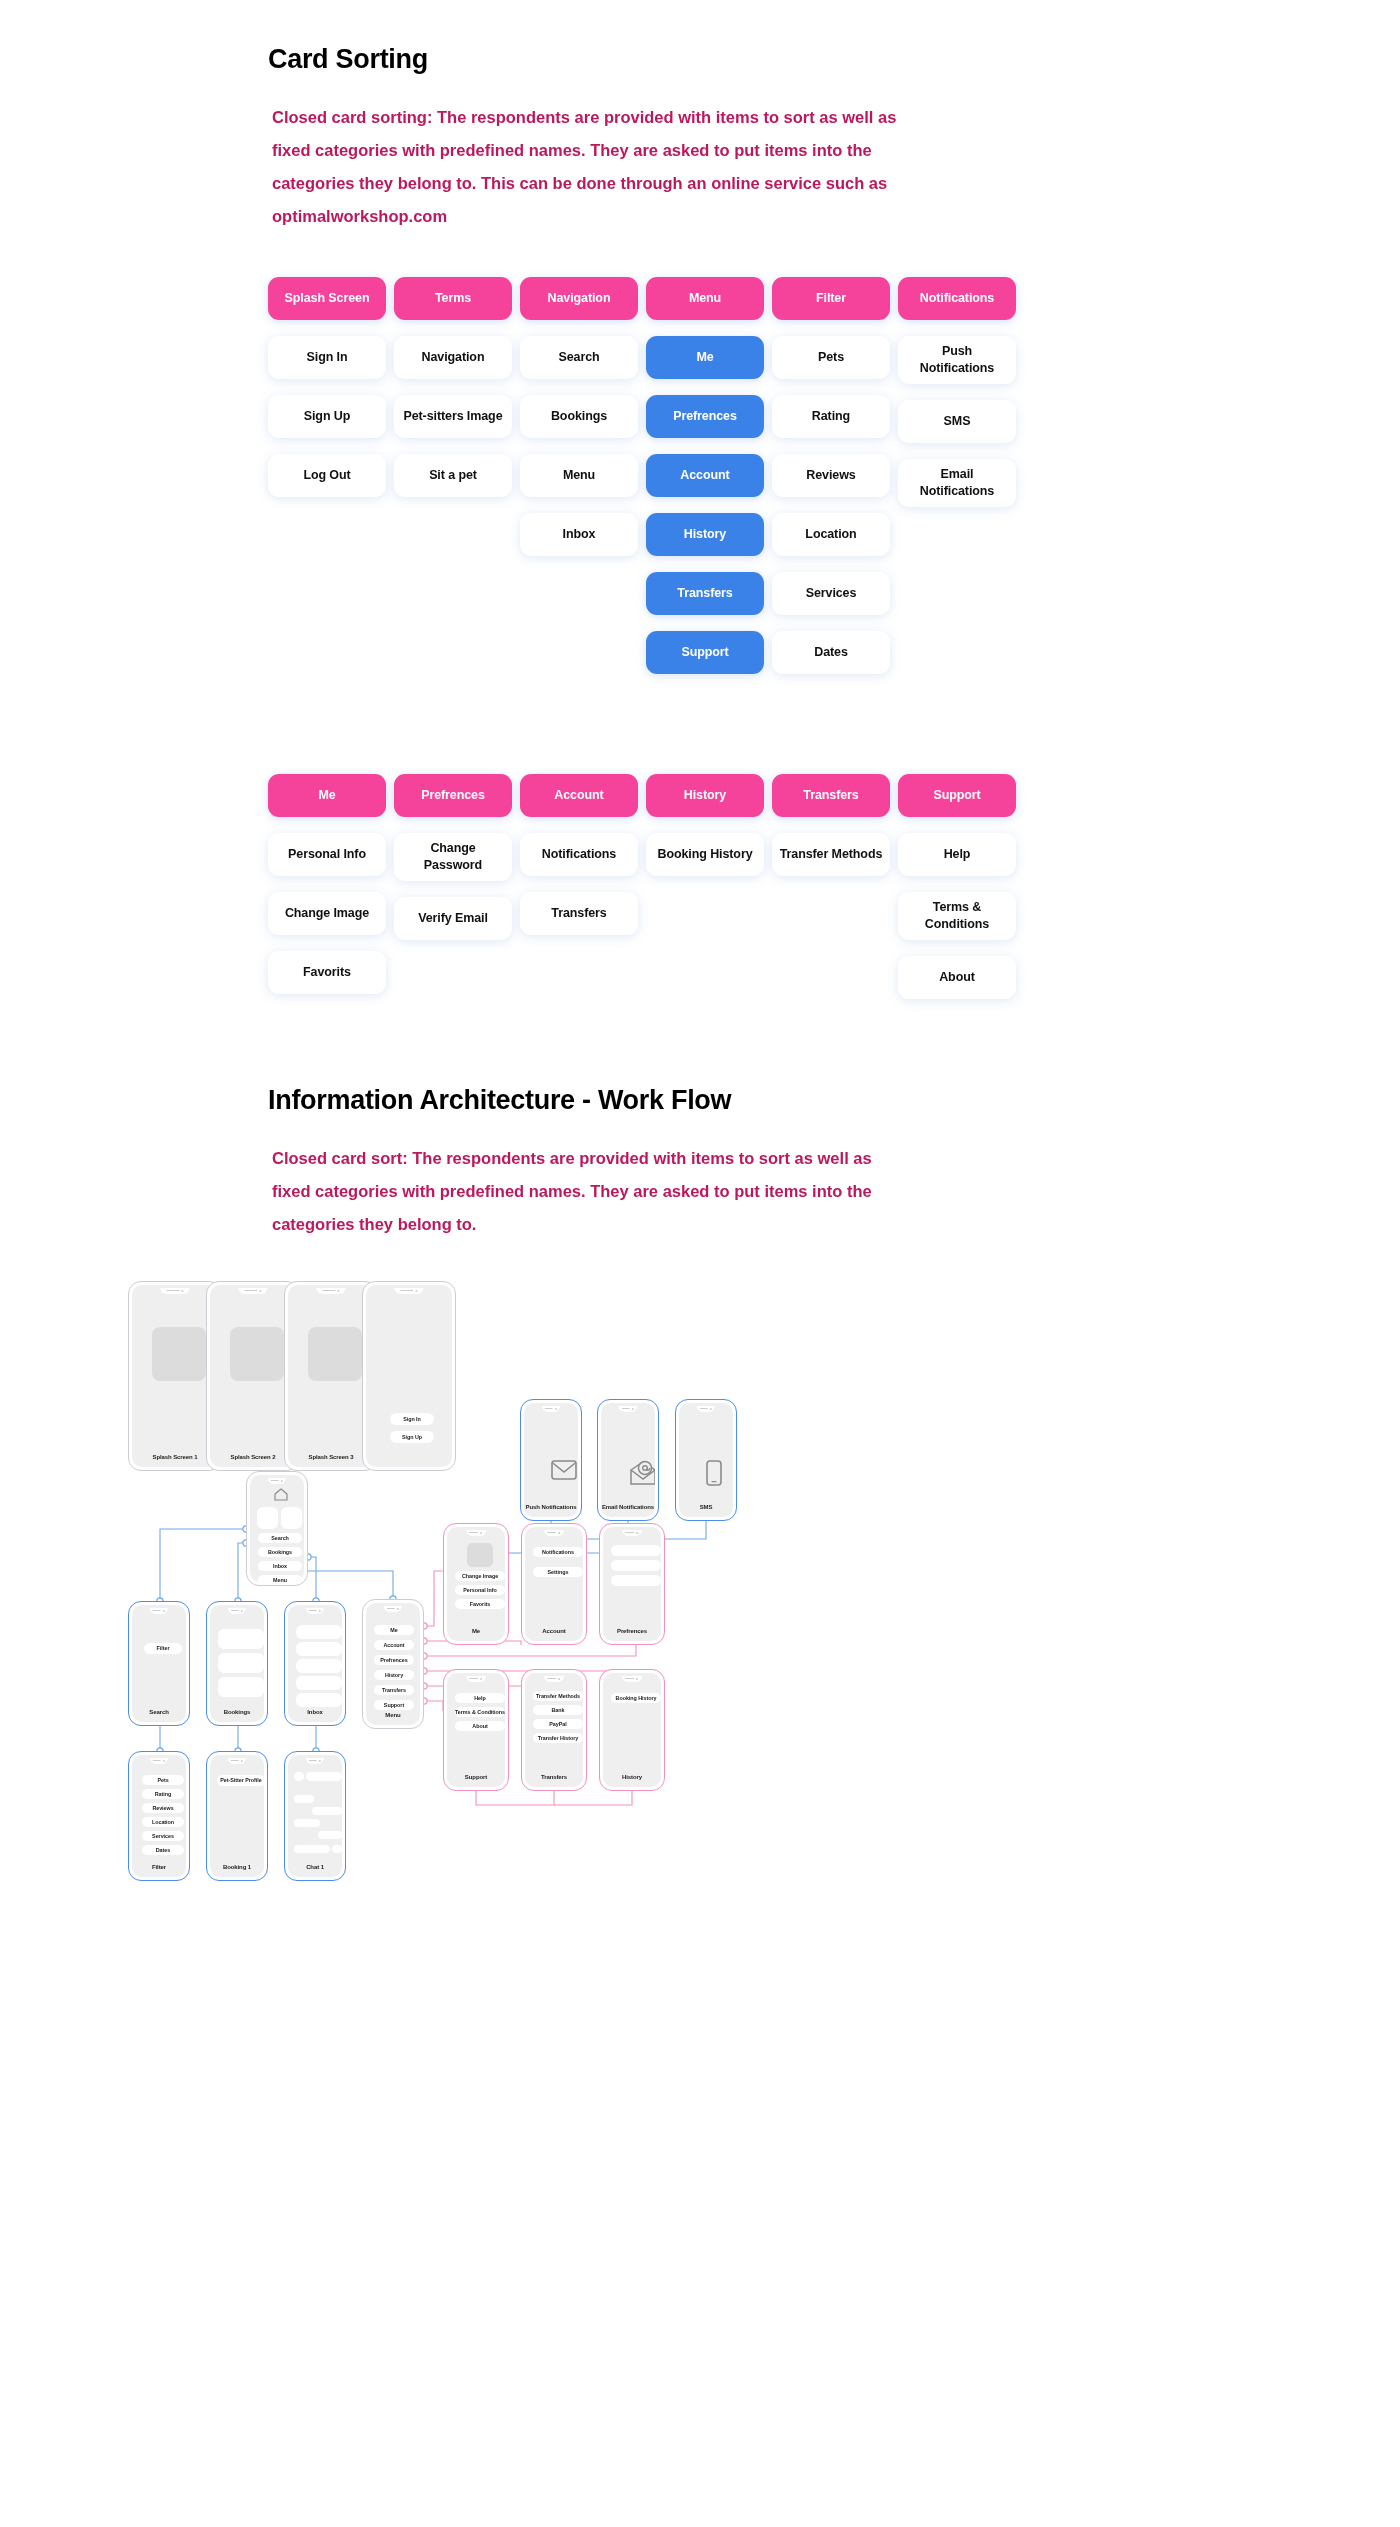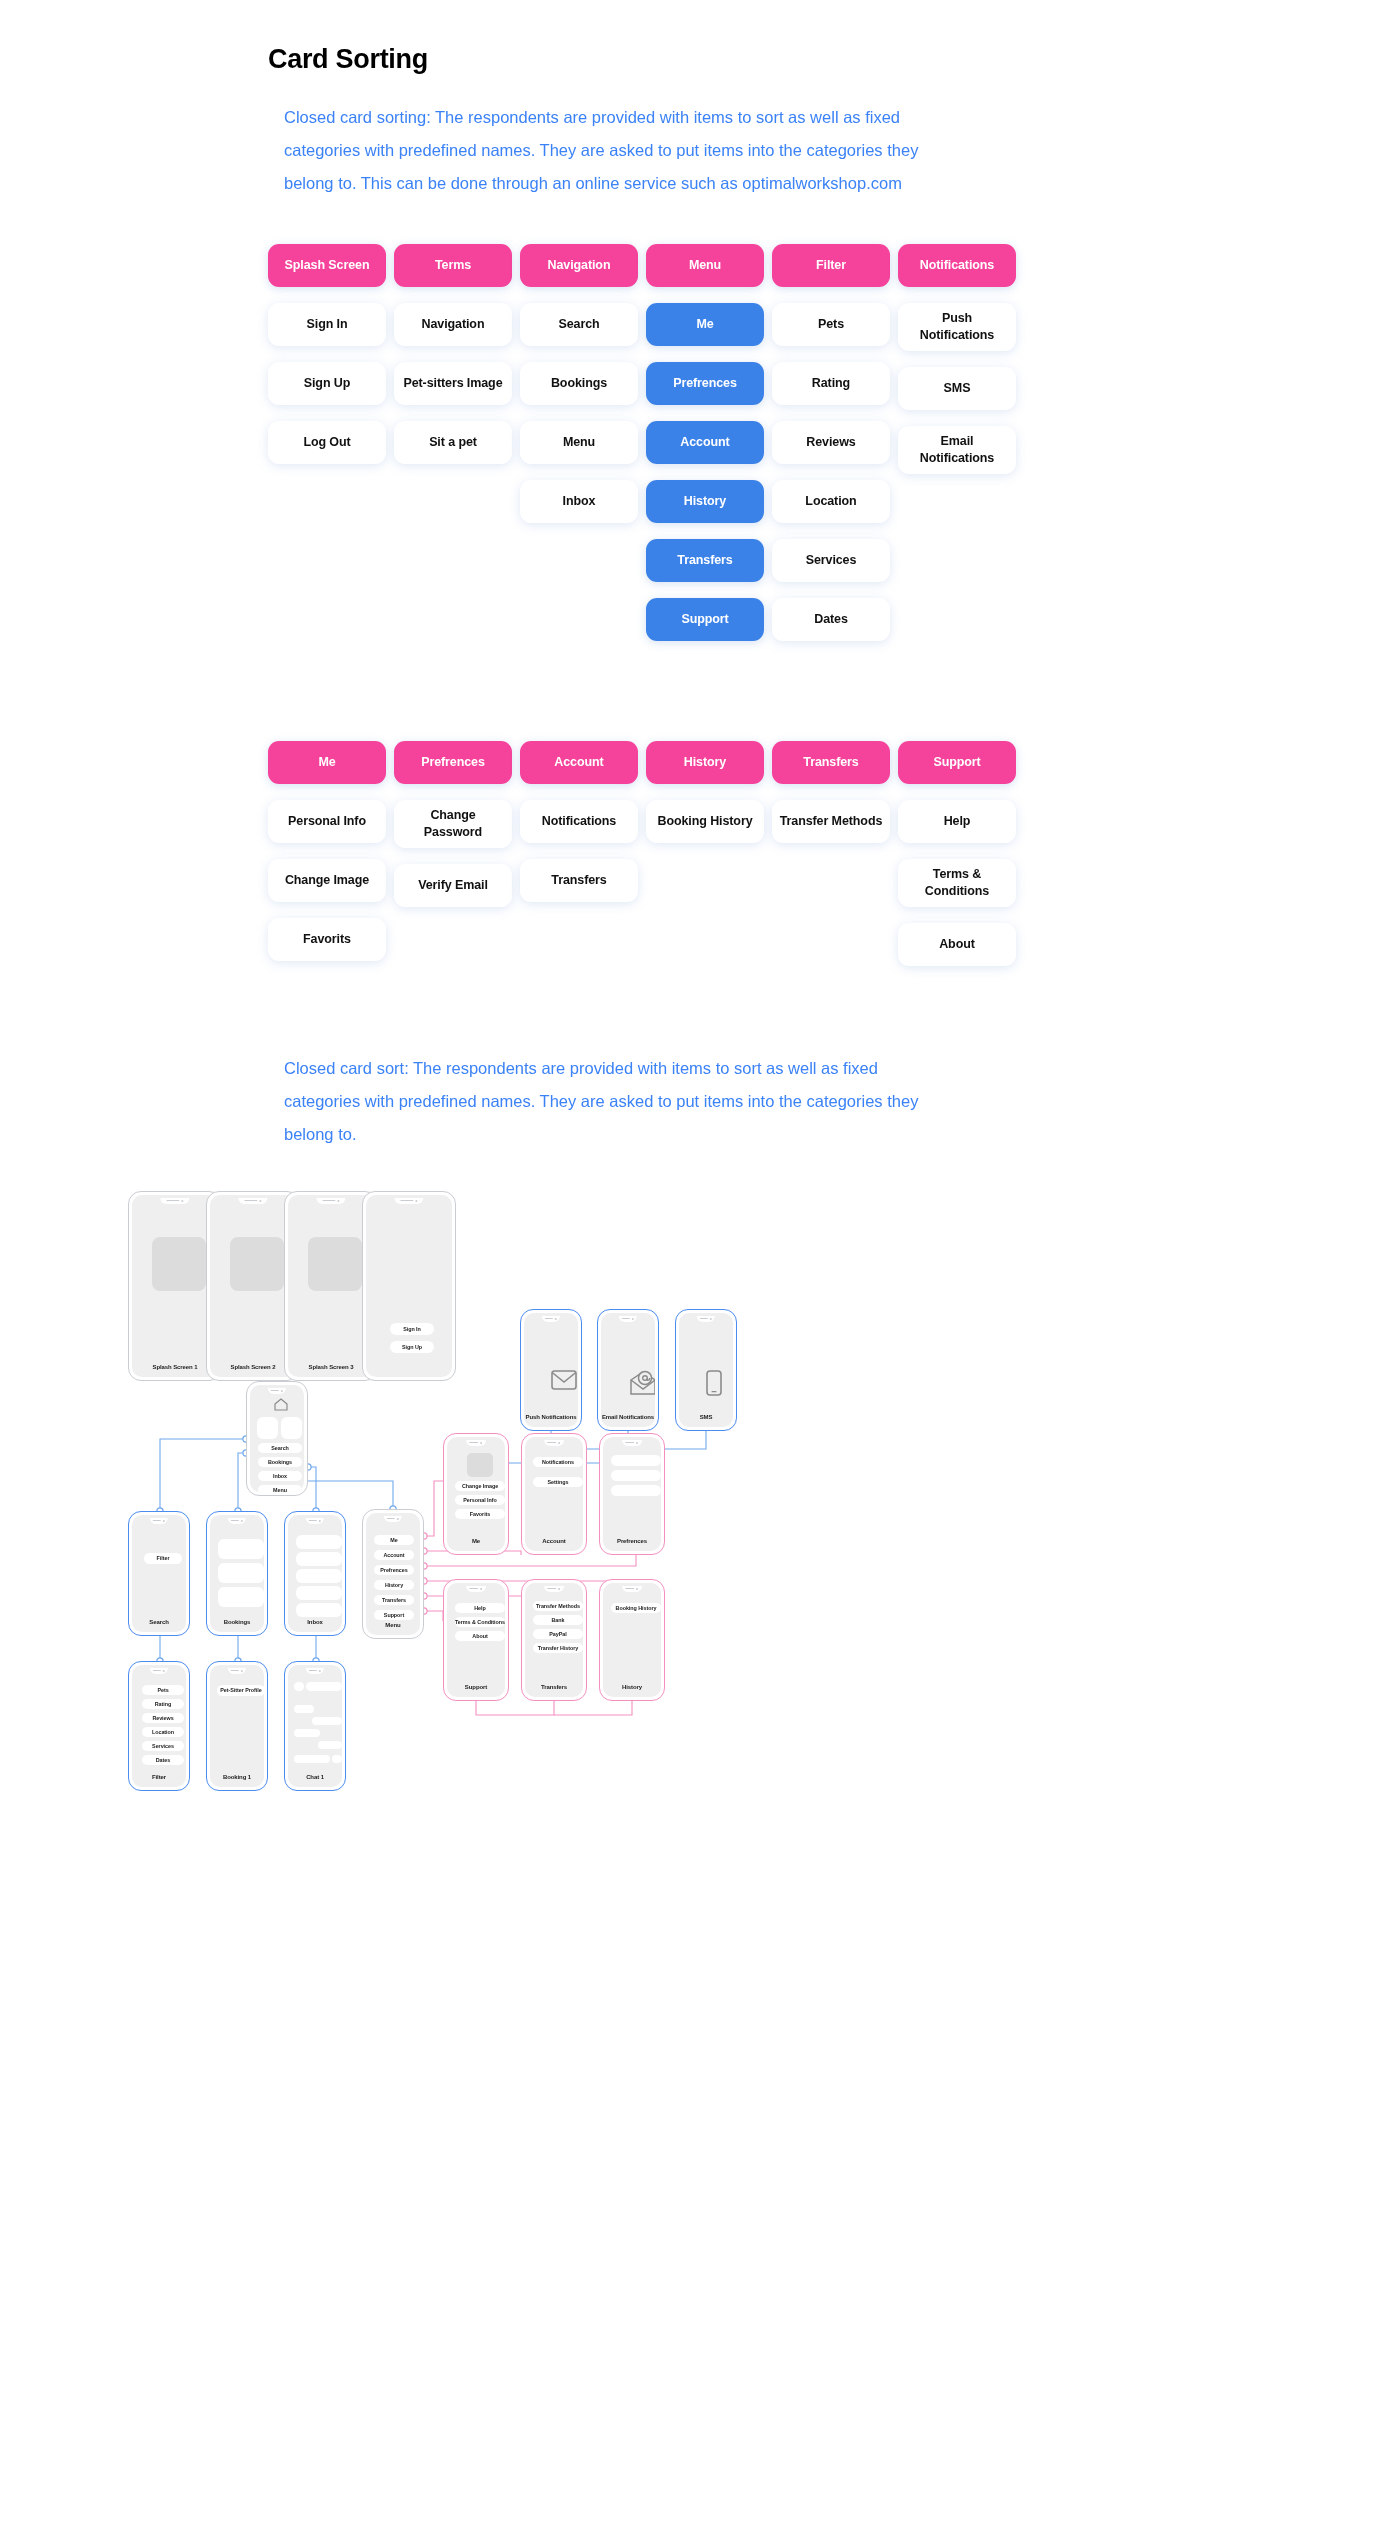--- a/index.html
+++ b/index.html
@@ -11,22 +11,22 @@
   }
   .page{position:relative;width:1356px;min-height:2527px;}
   .wrap{width:940px;margin:0 auto;padding-left:60px;box-sizing:border-box;}
 
   
   h1.section-title{
     font-size:27px; font-weight:700; color:#000;
     letter-spacing:-0.3px; margin:0 0 26px 0;
   }
   p.section-desc{
-    font-size:16.5px; line-height:2.0; color:#3b82f6;
-    margin:16px; max-width:640px; font-weight:400;
+    font-size:16.5px; line-height:2.0; color:#be185d;
+    margin:4px; max-width:640px; font-weight:700;
   }
 
   
   .card-grid{display:flex;gap:8px;align-items:flex-start;}
   .card-col{display:flex;flex-direction:column;gap:16px;width:118px;flex:none;}
   .card{
     border-radius:11px;
     min-height:43px;
     display:flex;align-items:center;justify-content:center;
     text-align:center;
@@ -187,20 +187,21 @@
         <div class="card-col">
           <div class="card head">Support</div>
           <div class="card plain">Help</div>
           <div class="card plain">Terms &amp; Conditions</div>
           <div class="card plain">About</div>
         </div>
       </div>
   </section>
 
   <section class="wrap sec-flow">
+    <h1 class="section-title">Information Architecture - Work Flow</h1>
     <p class="section-desc">Closed card sort: The respondents are provided with items to sort as well as fixed categories with predefined names. They are asked to put items into the categories they belong to.</p>
   </section>
 
   <div class="flow" id="flow">
     <svg id="flow-lines" width="1400" height="920">
         <path d="M222 90 L234 90" stroke="#6FA8EC" stroke-width="1.1" fill="none"></path>
         <circle cx="222" cy="90" r="3.1" fill="#fff" stroke="#6FA8EC" stroke-width="1.2"></circle>
         <circle cx="234" cy="90" r="3.1" fill="#fff" stroke="#6FA8EC" stroke-width="1.2"></circle>
         <path d="M300 90 L312 90" stroke="#6FA8EC" stroke-width="1.1" fill="none"></path>
         <circle cx="300" cy="90" r="3.1" fill="#fff" stroke="#6FA8EC" stroke-width="1.2"></circle>

